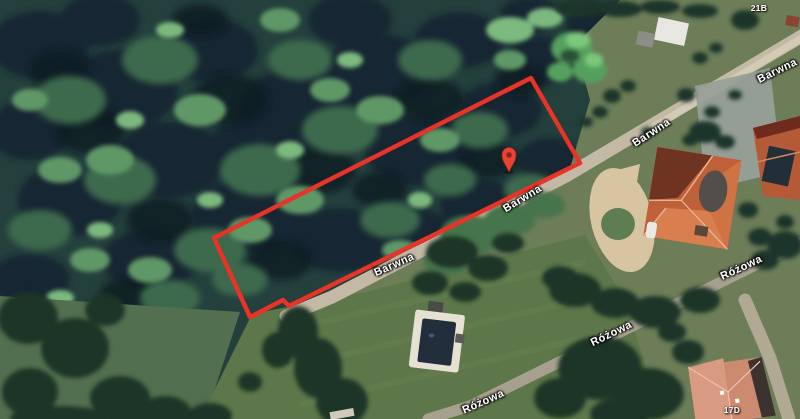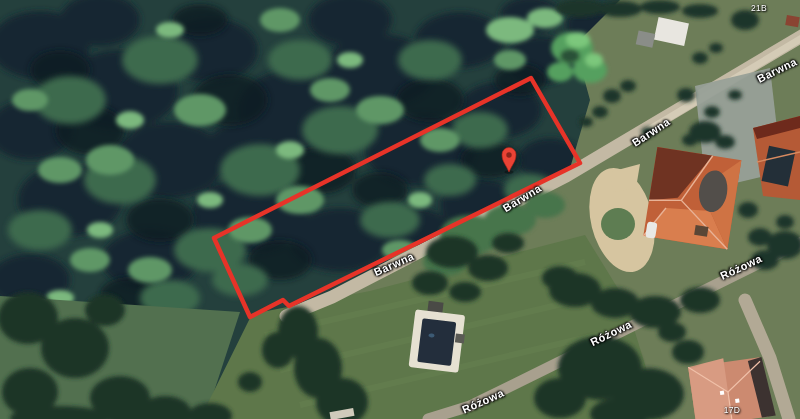--- a/index.html
+++ b/index.html
@@ -10,21 +10,21 @@
   }
   #stage svg{position:absolute;left:0;top:0;display:block;}
   .labels{position:absolute;left:0;top:0;width:100%;height:100%;pointer-events:none;}
   .street-label{
     position:absolute;color:#fff;font-size:11px;font-weight:bold;letter-spacing:.5px;
     white-space:nowrap;
     transform:translate(-50%,-50%) rotate(var(--rot,0deg));
     text-shadow:0 0 2px #000,0 0 3px #000,1px 1px 2px #000,-1px -1px 2px #000;
   }
   .addr-label{
-    position:absolute;color:#fff;font-size:8.5px;font-weight:normal;letter-spacing:.3px;
+    position:absolute;color:#fff;font-size:8.5px;font-weight:bold;letter-spacing:.3px;
     white-space:nowrap;transform:translate(-50%,-50%);
     text-shadow:0 0 2px #000,1px 1px 2px #000;
   }
 </style>
 </head>
 <body>
 
 <div id="stage">
 <svg width="800" height="419" viewBox="0 0 800 419">
   <defs>

